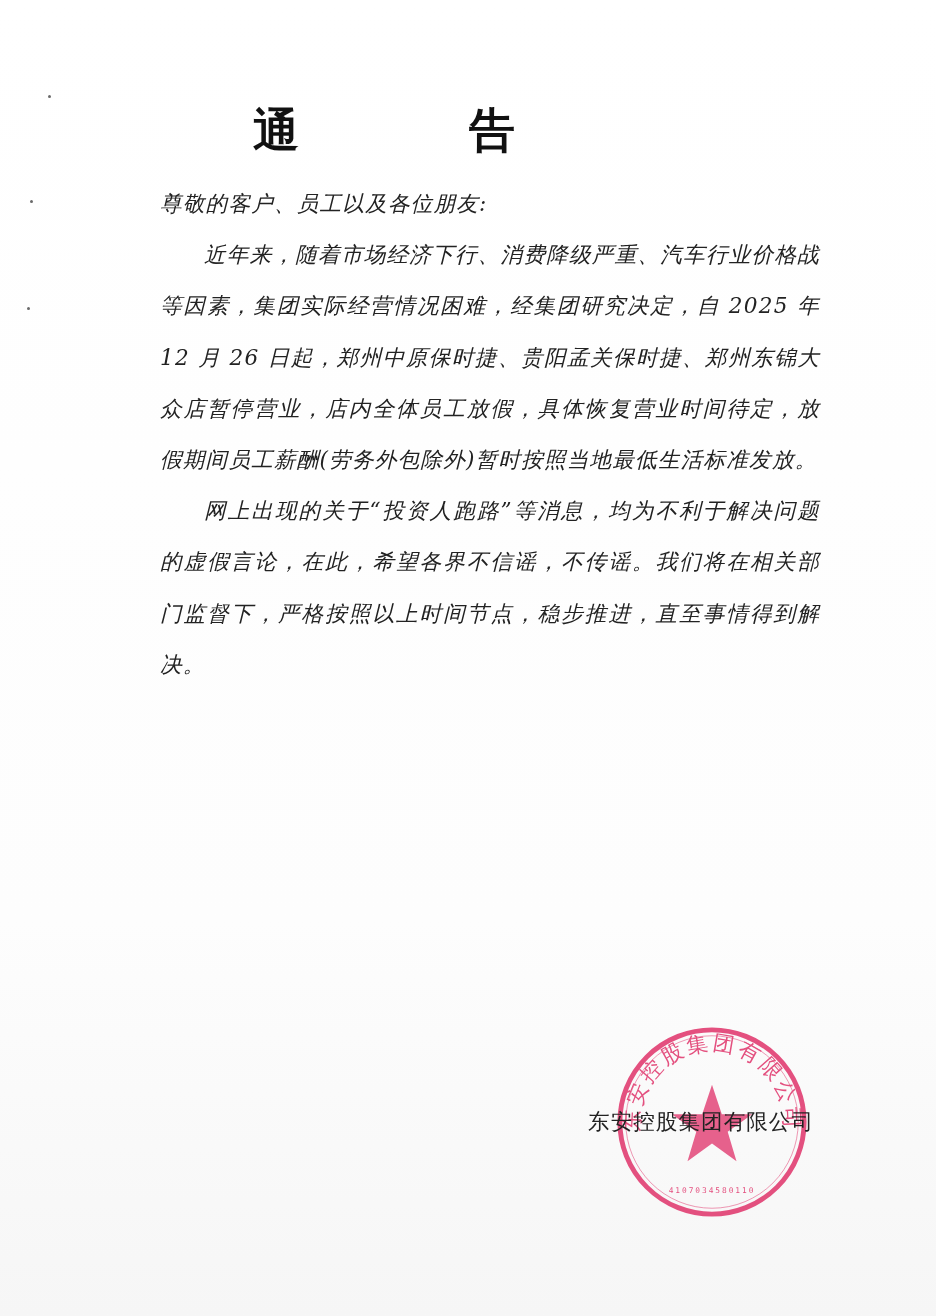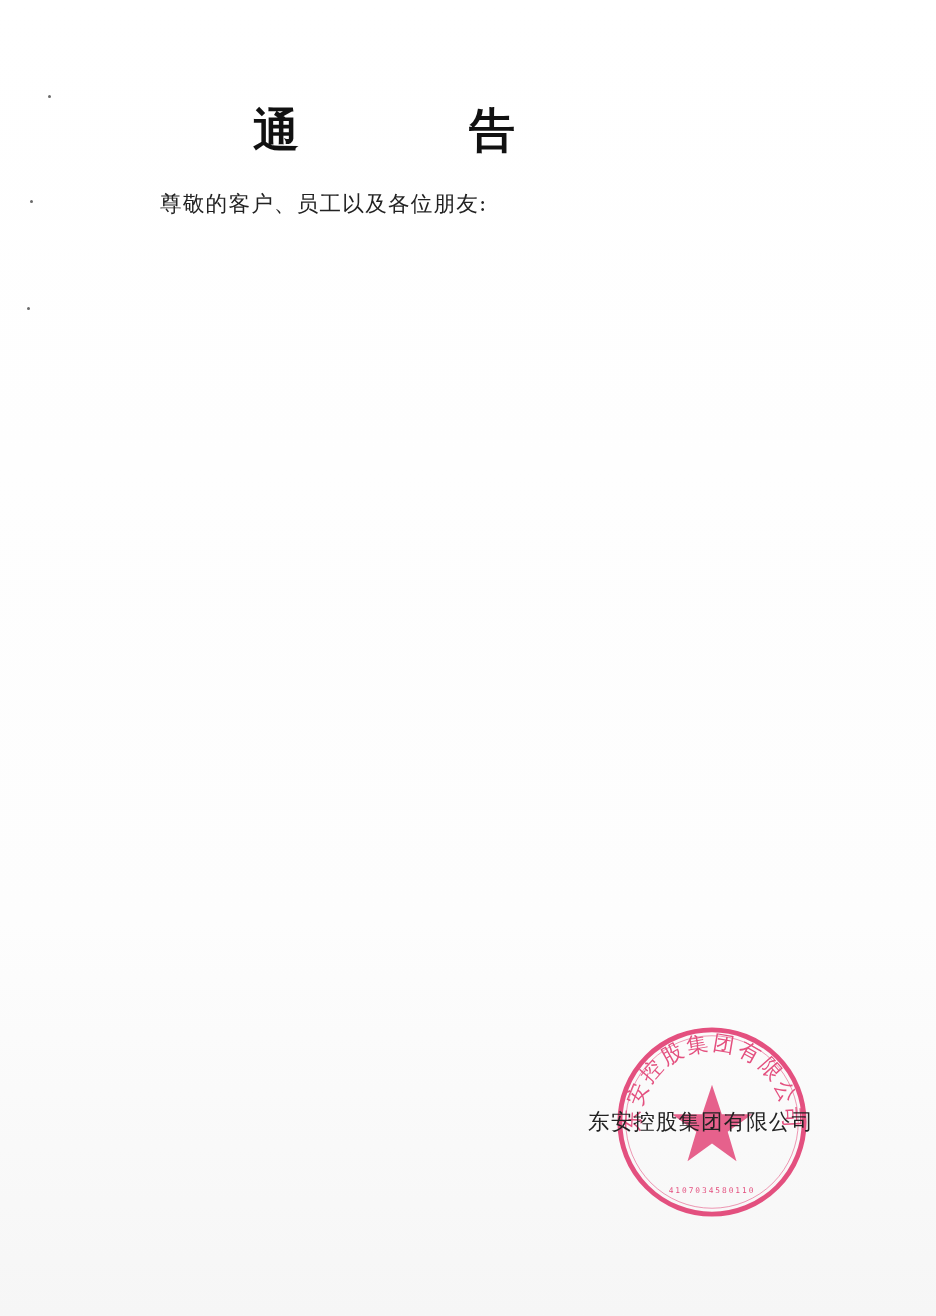--- a/index.html
+++ b/index.html
@@ -44,20 +44,21 @@
       position: absolute;
       left: 160px;
       top: 178px;
       width: 660px;
       font-size: 21.6px;
       line-height: 51.2px;
       letter-spacing: 1.2px;
       color: #222;
       text-align: justify;
       text-justify: inter-character;
+      font-style: italic;
     }
     .body-text p {
       margin: 0;
     }
     .body-text p.indent {
       text-indent: 44px;
     }
     .body-text p.salutation {
       margin-bottom: 0;
     }
@@ -91,20 +92,22 @@
 <div class="page">
 
   <div class="speck" style="left:48px; top:95px;"></div>
   <div class="speck" style="left:30px; top:200px;"></div>
   <div class="speck" style="left:27px; top:307px;"></div>
 
   <div class="title">通　告</div>
 
   <div class="body-text">
     <p class="salutation">尊敬的客户、员工以及各位朋友:</p>
+    <p class="indent">近年来，随着市场经济下行、消费降级严重、汽车行业价格战等因素，集团实际经营情况困难，经集团研究决定，自 2025 年 12 月 26 日起，郑州中原保时捷、贵阳孟关保时捷、郑州东锦大众店暂停营业，店内全体员工放假，具体恢复营业时间待定，放假期间员工薪酬(劳务外包除外)暂时按照当地最低生活标准发放。</p>
+    <p class="indent">网上出现的关于“投资人跑路”等消息，均为不利于解决问题的虚假言论，在此，希望各界不信谣，不传谣。我们将在相关部门监督下，严格按照以上时间节点，稳步推进，直至事情得到解决。</p>
   </div>
 
   <svg class="seal" viewBox="0 0 200 200">
     <defs>
       <path id="sealArc" d="M 28 118 A 74 74 0 1 1 172 118" fill="none"></path>
     </defs>
     <circle cx="100" cy="100" r="94" fill="none" stroke="#e0336a" stroke-width="5"></circle>
     <circle cx="100" cy="100" r="88" fill="none" stroke="#e0336a" stroke-width="1" opacity="0.6"></circle>
     <text font-size="22" fill="#e0336a" font-family="DejaVu Serif, serif" letter-spacing="3">
       <textPath href="#sealArc" startOffset="50%" text-anchor="middle">东安控股集团有限公司</textPath>

